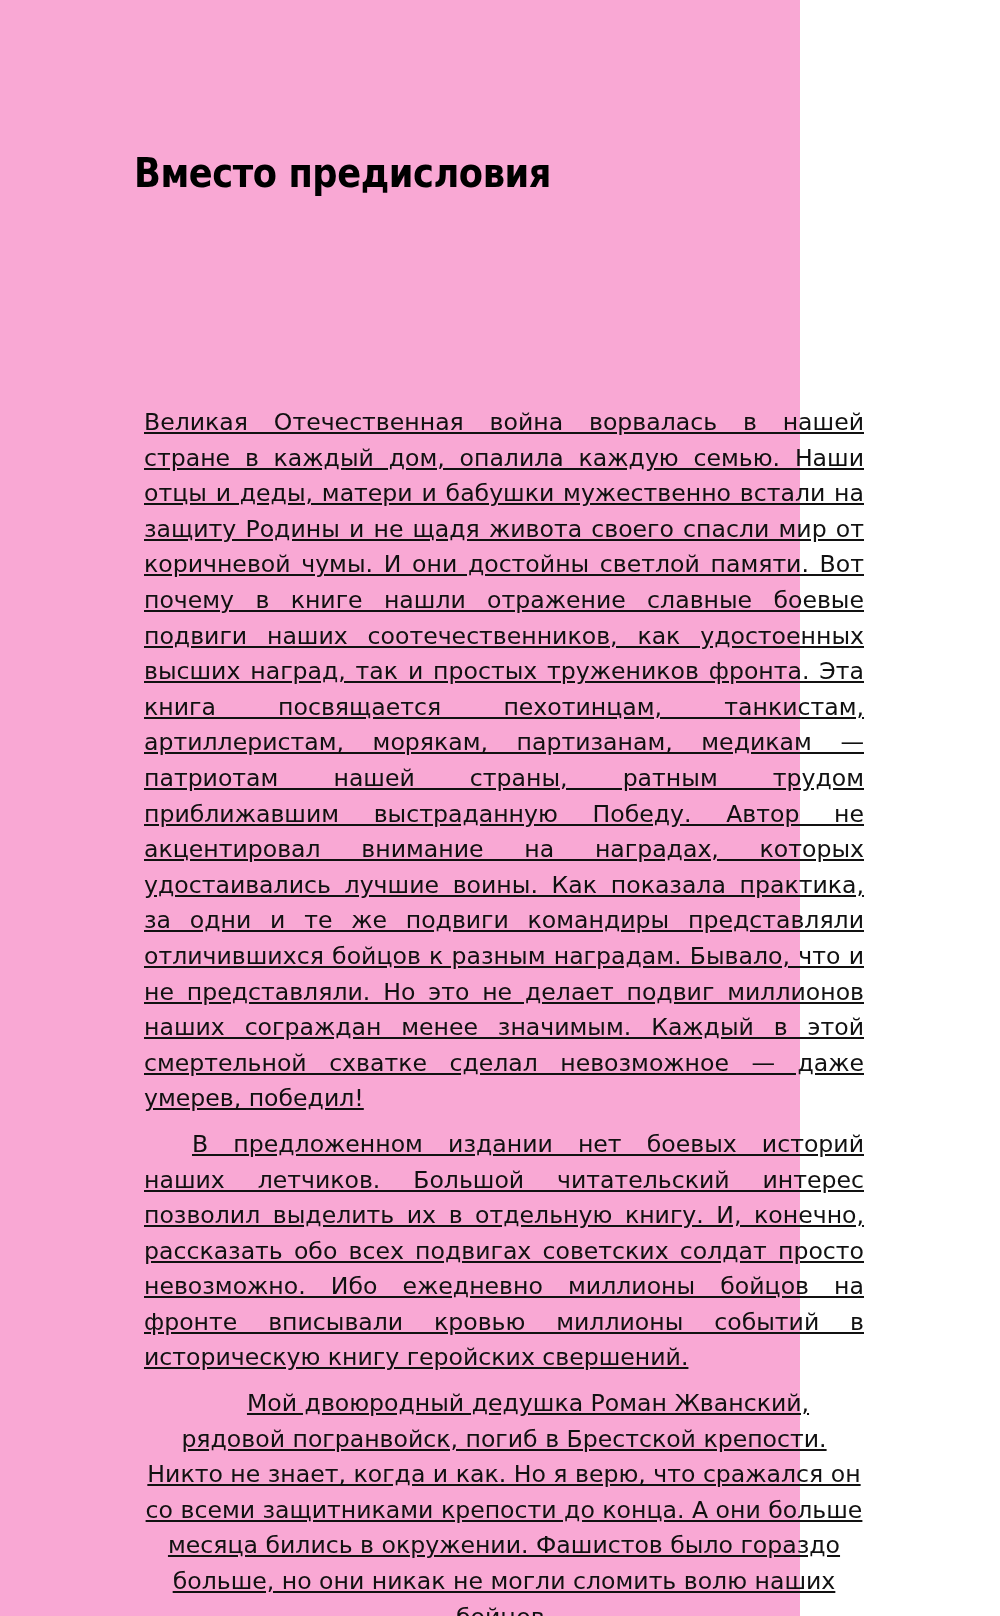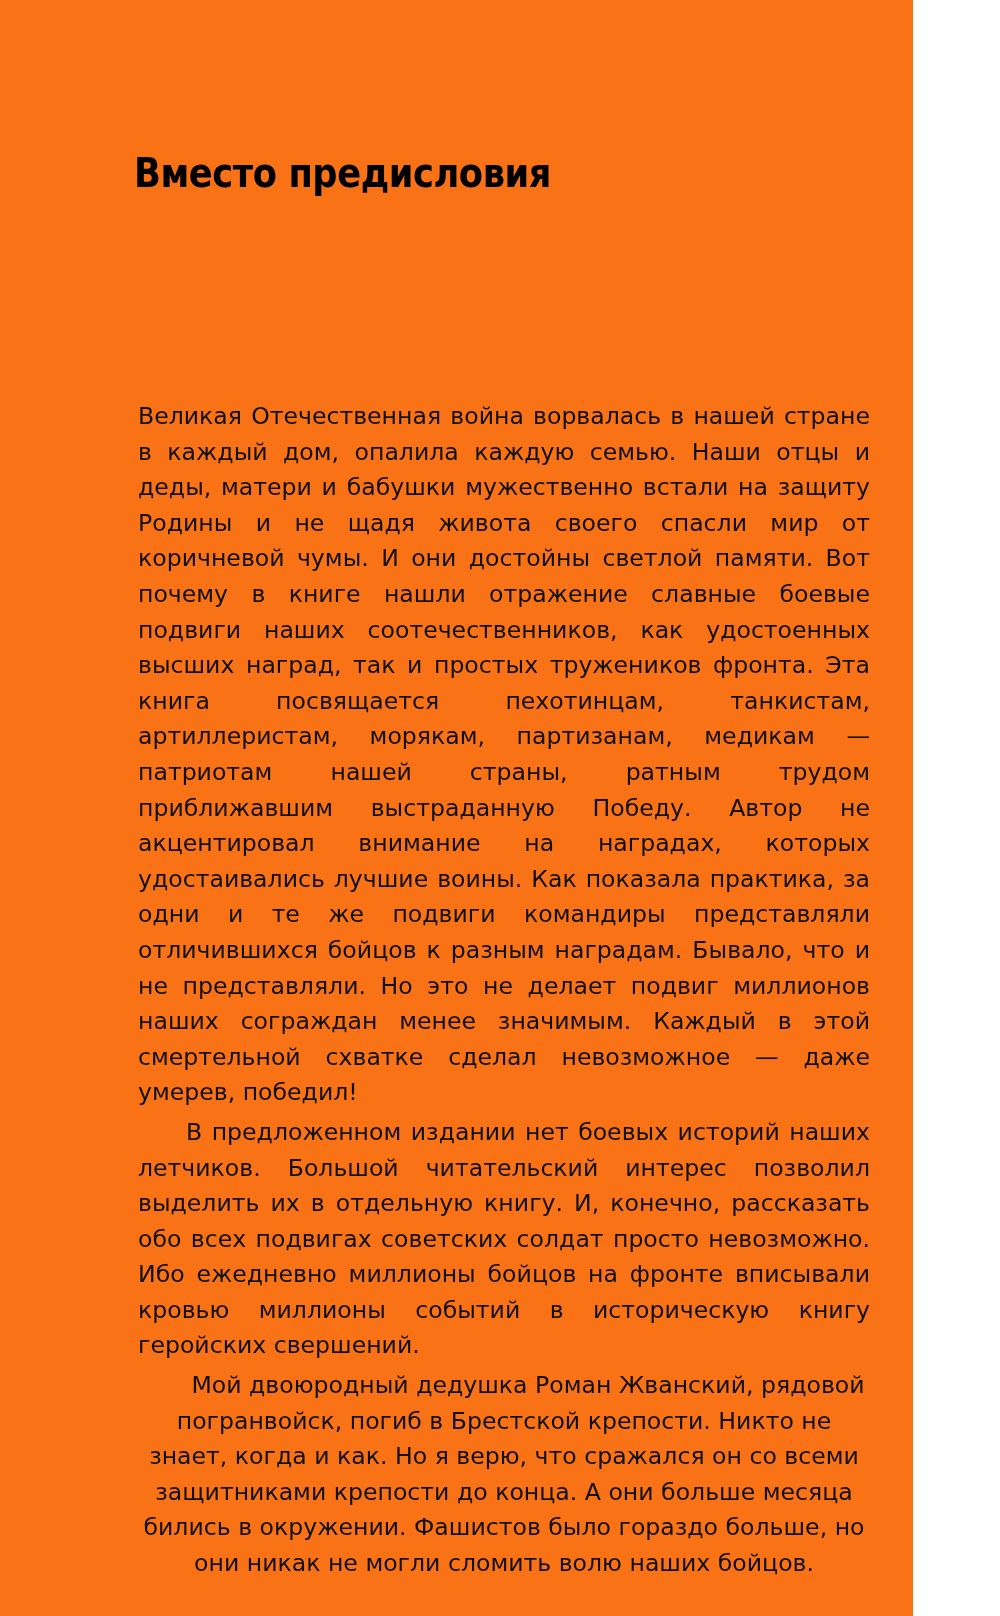--- a/index.html
+++ b/index.html
@@ -9,23 +9,23 @@
   }
   body {
     width: 1000px;
     height: 1616px;
     font-family: "DejaVu Sans", sans-serif;
     color: #000000;
     overflow: hidden;
   }
   .page {
     position: relative;
-    width: 913px;
+    width: 800px;
     height: 1616px;
-    background: #f97316;
+    background: #f9a8d4;
     box-sizing: border-box;
   }
   .content {
     position: absolute;
     left: 134px;
     top: 0;
     width: 740px;
   }
   .chapter-title {
     margin: 0;
@@ -45,23 +45,24 @@
     padding-top: 200px;
     font-family: "DejaVu Sans", sans-serif;
     font-size: 23.6px;
     line-height: 35.6px;
     text-align: justify;
     text-justify: inter-word;
     color: #111111;
     hyphens: manual;
   }
   .body-text p {
-    margin: 4px;
+    margin: 10px;
     text-indent: 48px;
     text-align: justify;
+    text-decoration: underline;
   }
   .body-text p.first {
     text-indent: 0;
   }
   .body-text p:last-child {
     text-align: center;
   }
 </style>
 </head>
 <body>

